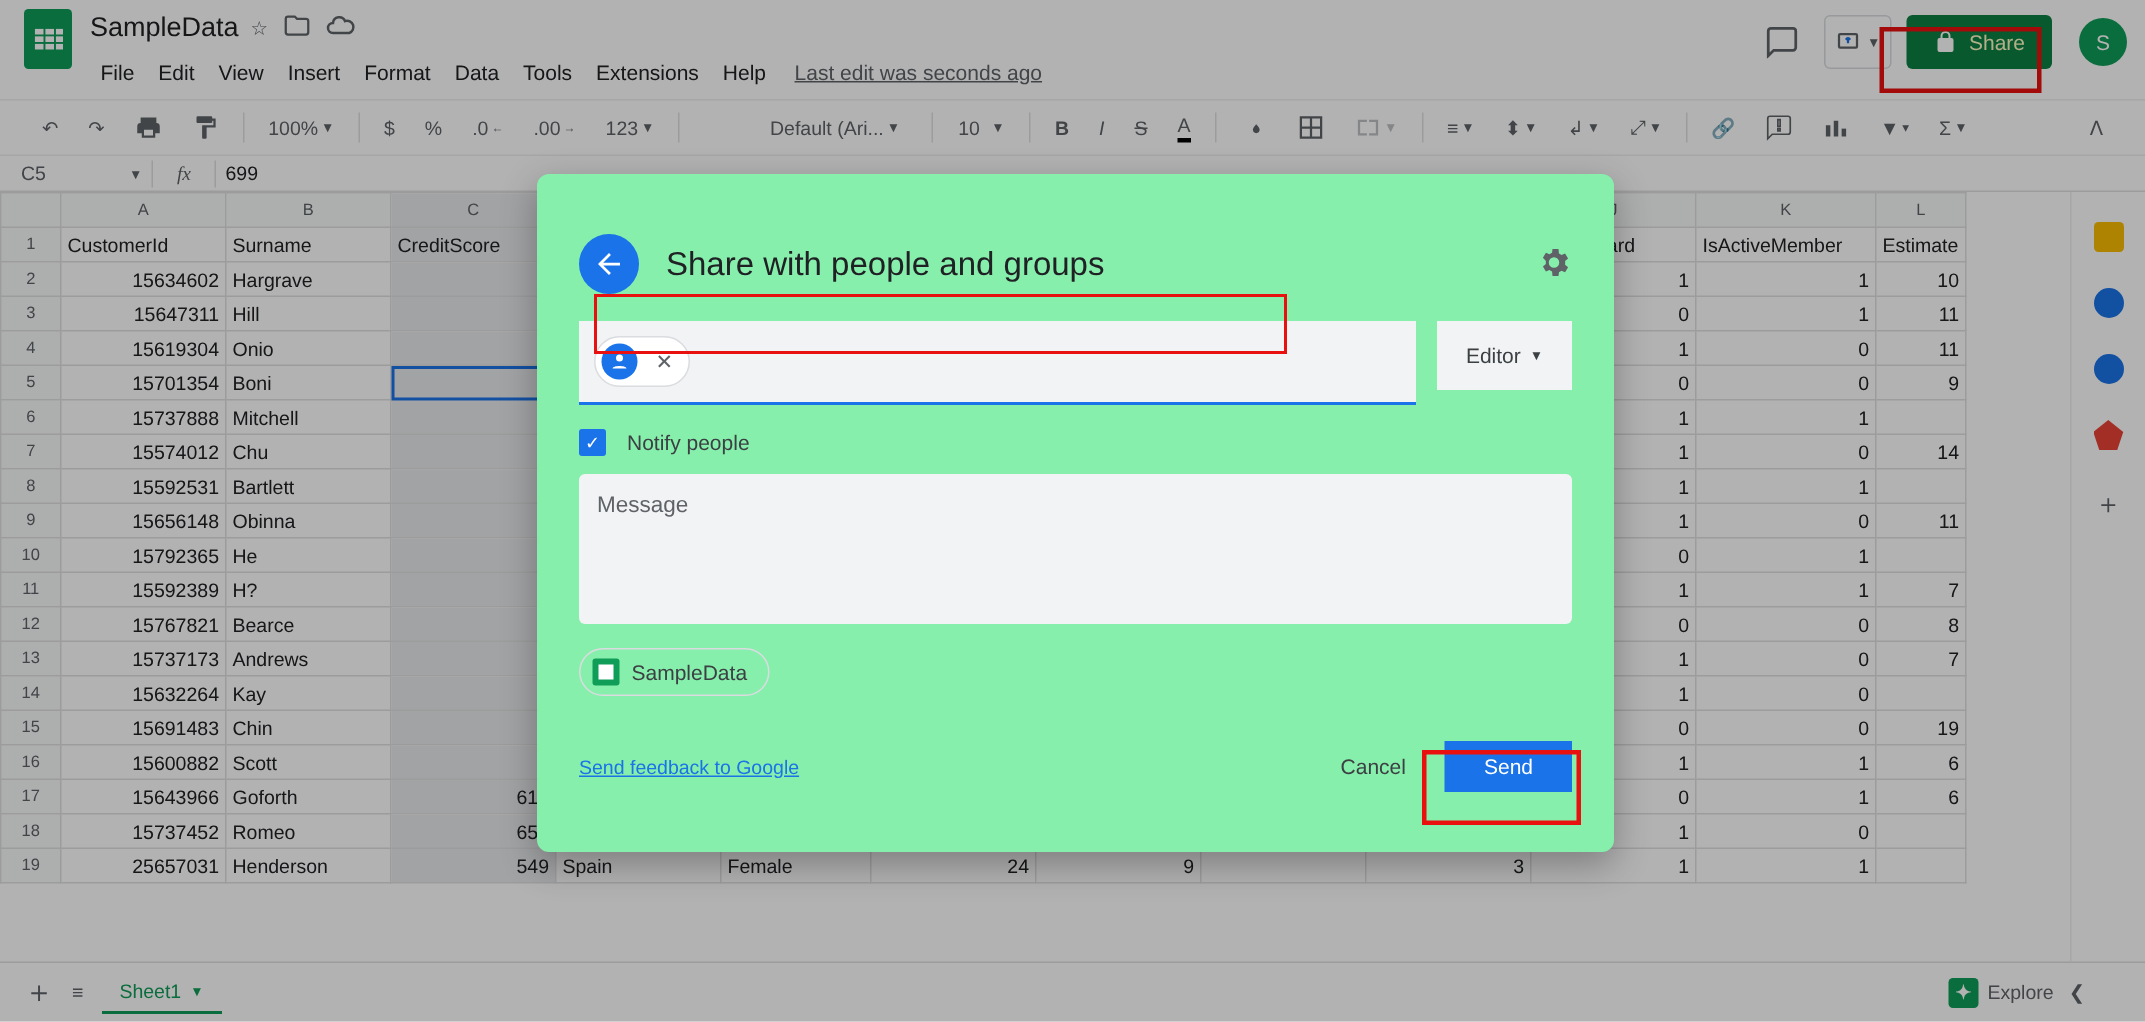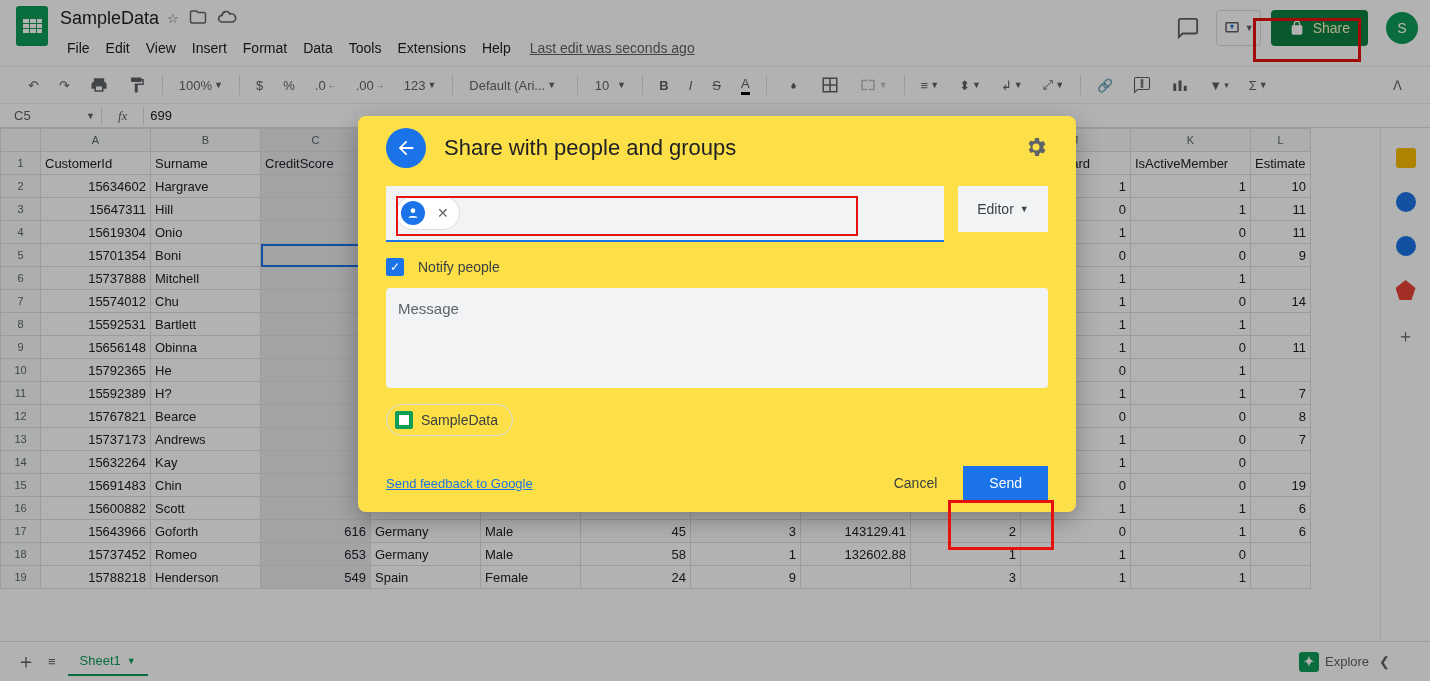--- a/index.html
+++ b/index.html
@@ -51,21 +51,21 @@
   
   .footer { position:absolute;bottom:0;left:0;right:0;height:40px;border-top:1px solid #e0e0e0;display:flex;align-items:center;background:#fff;font-size:13px;}
   .footer-left{display:flex;align-items:center;gap:12px;padding-left:16px;color:#5f6368;}
   .sheet-tab{display:flex;align-items:center;gap:6px;padding:6px 12px;color:#0f9d58;border-bottom:2px solid #0f9d58;font-weight:500;}
   .footer-right{margin-left:auto;display:flex;align-items:center;gap:10px;padding-right:40px;color:#5f6368;}
   .explore{display:flex;align-items:center;gap:6px;}
   .explore-ic{width:20px;height:20px;background:#0f9d58;border-radius:3px;display:flex;align-items:center;justify-content:center;color:#fff;font-weight:bold;}
   
   
   .overlay{position:absolute;inset:0;background:rgba(0,0,0,0.3);}
-  .modal{position:absolute;left:358px;top:116px;width:718px;background:#fde047;border-radius:8px;box-shadow:0 8px 24px rgba(0,0,0,0.3);padding:12px 28px;}
+  .modal{position:absolute;left:358px;top:116px;width:718px;background:#86efac;border-radius:8px;box-shadow:0 8px 24px rgba(0,0,0,0.3);padding:40px 28px;}
   .modal-head{display:flex;align-items:center;gap:18px;margin-bottom:18px;}
   .back-btn{width:40px;height:40px;border-radius:50%;background:#1a73e8;color:#fff;display:flex;align-items:center;justify-content:center;}
   .modal-title{font-size:22px;flex:1;}
   .gear{color:#5f6368;}
   .share-row{display:flex;gap:14px;align-items:flex-start;}
   .chip-area{flex:1;background:#f1f3f4;border-bottom:2px solid #1a73e8;padding:10px;min-height:46px;display:flex;align-items:center;}
   .chip{display:inline-flex;align-items:center;gap:8px;background:#fff;border:1px solid #dadce0;border-radius:18px;padding:4px 10px 4px 4px;font-size:14px;color:#3c4043;}
   .chip-av{width:24px;height:24px;border-radius:50%;background:#1a73e8;display:flex;align-items:center;justify-content:center;color:#fff;font-size:12px;}
   .chip-x{color:#5f6368;margin-left:4px;cursor:pointer;}
   .role-sel{width:90px;background:#f1f3f4;height:46px;display:flex;align-items:center;justify-content:center;gap:6px;color:#3c4043;font-size:14px;}
@@ -169,21 +169,21 @@
       </span>
     <span class="tb-item">
         <span>.00</span>
         <sub style="font-size:8px">→</sub>
       </span>
     <span class="tb-item">
         <span>123</span> 
         <span class="caret">▼</span>
       </span>
     <div class="tb-sep"></div>
-    <span class="tb-item" style="width:100px;">
+    <span class="tb-item" style="width:100px;margin-left:44px;">
         <span>Default (Ari...</span> 
         <span class="caret">▼</span>
       </span>
     <div class="tb-sep"></div>
     <span class="tb-item" style="width:40px;justify-content:center;"><span>10</span> &nbsp;<span class="caret">▼</span></span>
     <div class="tb-sep"></div>
     <span class="tb-item">
         <b>B</b>
       </span>
     <span class="tb-item">
@@ -531,21 +531,21 @@
               <td class="col-F num">58</td>
               <td class="col-G num">1</td>
               <td class="col-H num">132602.88</td>
               <td class="col-I num">1</td>
               <td class="col-J num">1</td>
               <td class="col-K num">0</td>
               <td class="col-L"></td>
             </tr>
             <tr>
               <th class="row-h">19</th>
-              <td class="col-A num">15788218</td>
+              <td class="col-A num">25657031</td>
               <td class="col-B">Henderson</td>
               <td class="col-C num">549</td>
               <td class="col-D">Spain</td>
               <td class="col-E">Female</td>
               <td class="col-F num">24</td>
               <td class="col-G num">9</td>
               <td class="col-H"></td>
               <td class="col-I num">3</td>
               <td class="col-J num">1</td>
               <td class="col-K num">1</td>

